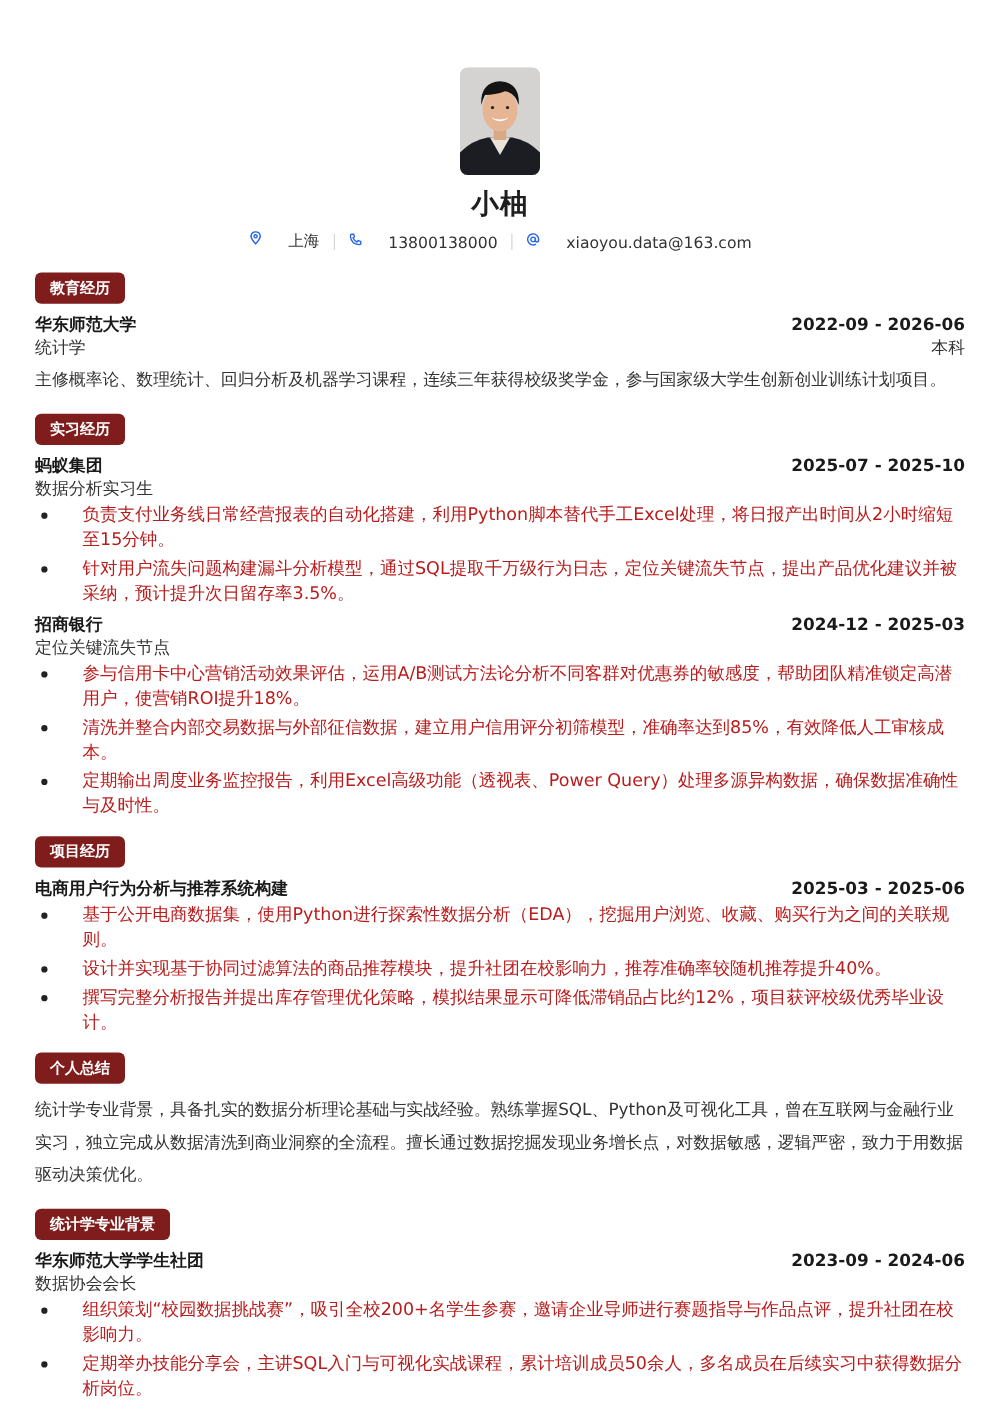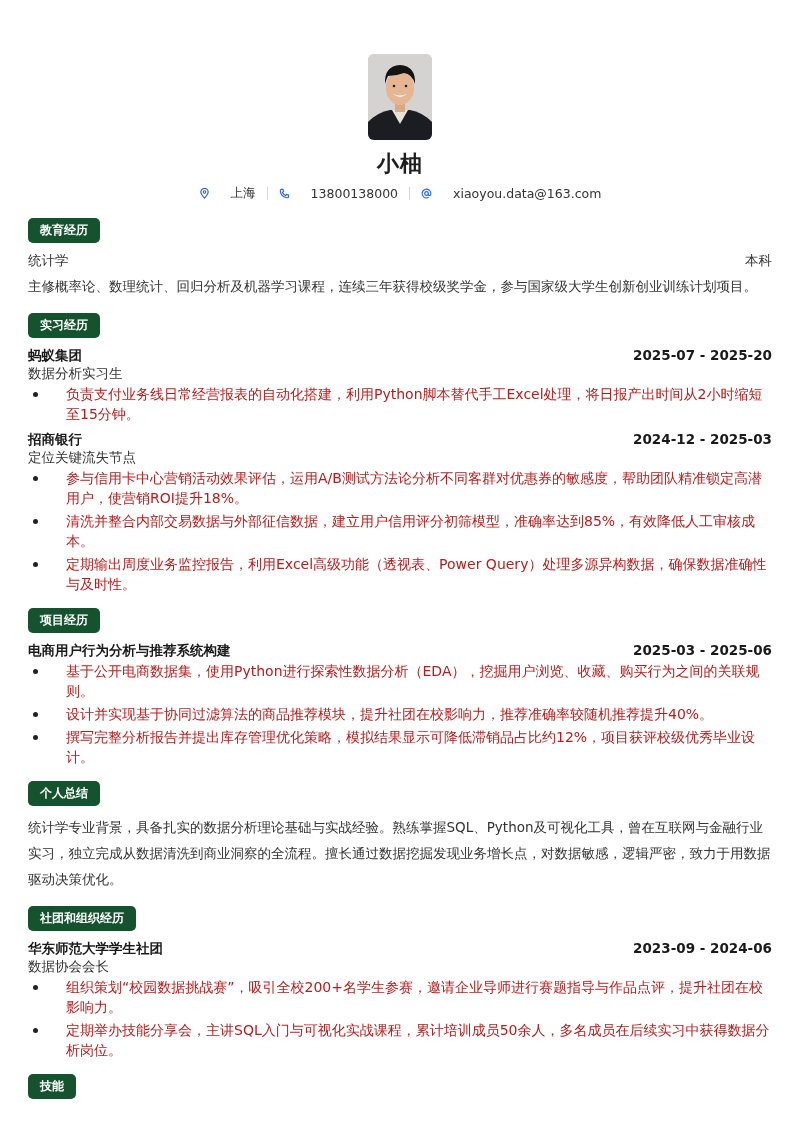--- a/index.html
+++ b/index.html
@@ -8,27 +8,27 @@
   .page { position: relative; width: 800px; height: 868px; padding: 0 28px; }
   .header { text-align: center; padding-top: 54px; }
   .photo {
     width: 64px; height: 86px; margin: 0 auto; border-radius: 6px; overflow: hidden;
     background: linear-gradient(#cfcfcf, #d9d8d6);
     position: relative;
   }
   .photo svg { display: block; }
   .name { font-size: 22px; font-weight: bold; margin-top: 8px; letter-spacing: 1px; color: #1e1e1e; height: 32px; line-height: 32px; }
   .contacts { display: flex; justify-content: center; align-items: center; gap: 0; margin-top: 4px; font-size: 12.5px; color: #333; height: 18px; }
-  .contact { display: flex; align-items: center; gap: 21px; padding: 0 11px; }
+  .contact { display: flex; gap: 21px; padding: 0 11px; }
   .sep { width: 1px; height: 13px; background: #d6d6d6; }
   .ico { width: 11px; height: 11px; display: inline-block; }
 
   .section { margin-top: 14px; }
   .badge {
-    display: inline-block; background: #14532d; color: #fff; font-size: 12px; font-weight: bold;
+    display: inline-block; background: #7f1d1d; color: #fff; font-size: 12px; font-weight: bold;
     padding: 5px 12px; border-radius: 5px; line-height: 15px; margin-bottom: 8px;
   }
   .row { display: flex; justify-content: space-between; align-items: baseline; }
   .org { font-weight: bold; font-size: 13.5px; color: #1a1a1a; line-height: 18px; }
   .date { font-weight: bold; font-size: 13.5px; color: #1a1a1a; line-height: 18px; }
   .sub { font-size: 13.5px; color: #333; line-height: 18px; }
   .degree { font-size: 13.5px; color: #333; line-height: 18px; }
   .para { font-size: 13.5px; color: #333; line-height: 26px; margin-top: 4px; }
   ul.bullets { list-style: none; margin-top: 2px; }
   ul.bullets li { position: relative; padding-left: 38px; font-size: 14px; color: #b91c1c; line-height: 20px; margin-bottom: 3px; }
@@ -78,37 +78,42 @@
         </svg>
         <span>xiaoyou.data@163.com</span>
       </div>
     </div>
   </div>
 
   <div class="section" style="margin-top:16px">
     <div class="badge">教育经历</div>
     <div class="entry">
       <div class="row">
+        <span class="org">华东师范大学</span>
+        <span class="date">2022-09 - 2026-06</span>
+      </div>
+      <div class="row">
         <span class="sub">统计学</span>
         <span class="degree">本科</span>
       </div>
       <div class="para">主修概率论、数理统计、回归分析及机器学习课程，连续三年获得校级奖学金，参与国家级大学生创新创业训练计划项目。</div>
     </div>
   </div>
 
   <div class="section">
     <div class="badge">实习经历</div>
     <div class="entry">
       <div class="row">
         <span class="org">蚂蚁集团</span>
-        <span class="date">2025-07 - 2025-20</span>
+        <span class="date">2025-07 - 2025-10</span>
       </div>
       <div class="sub">数据分析实习生</div>
       <ul class="bullets">
         <li>负责支付业务线日常经营报表的自动化搭建，利用Python脚本替代手工Excel处理，将日报产出时间从2小时缩短至15分钟。</li>
+        <li>针对用户流失问题构建漏斗分析模型，通过SQL提取千万级行为日志，定位关键流失节点，提出产品优化建议并被采纳，预计提升次日留存率3.5%。</li>
       </ul>
     </div>
     <div class="entry">
       <div class="row">
         <span class="org">招商银行</span>
         <span class="date">2024-12 - 2025-03</span>
       </div>
       <div class="sub">定位关键流失节点</div>
       <ul class="bullets">
         <li>参与信用卡中心营销活动效果评估，运用A/B测试方法论分析不同客群对优惠券的敏感度，帮助团队精准锁定高潜用户，使营销ROI提升18%。</li>
@@ -132,21 +137,21 @@
       </ul>
     </div>
   </div>
 
   <div class="section">
     <div class="badge">个人总结</div>
     <div class="para" style="line-height:26px;margin-top:0">统计学专业背景，具备扎实的数据分析理论基础与实战经验。熟练掌握SQL、Python及可视化工具，曾在互联网与金融行业实习，独立完成从数据清洗到商业洞察的全流程。擅长通过数据挖掘发现业务增长点，对数据敏感，逻辑严密，致力于用数据驱动决策优化。</div>
   </div>
 
   <div class="section">
-    <div class="badge">社团和组织经历</div>
+    <div class="badge">统计学专业背景</div>
     <div class="entry">
       <div class="row">
         <span class="org">华东师范大学学生社团</span>
         <span class="date">2023-09 - 2024-06</span>
       </div>
       <div class="sub">数据协会会长</div>
       <ul class="bullets">
         <li>组织策划“校园数据挑战赛”，吸引全校200+名学生参赛，邀请企业导师进行赛题指导与作品点评，提升社团在校影响力。</li>
         <li>定期举办技能分享会，主讲SQL入门与可视化实战课程，累计培训成员50余人，多名成员在后续实习中获得数据分析岗位。</li>
       </ul>

